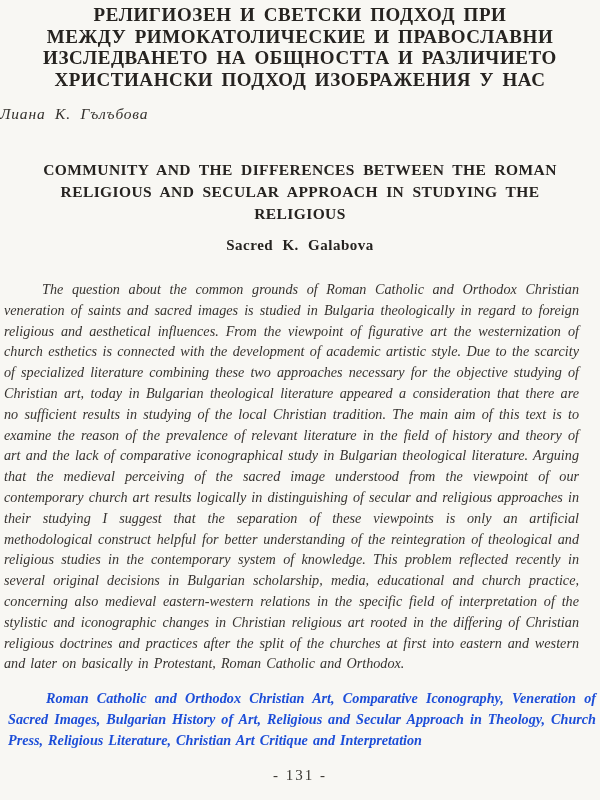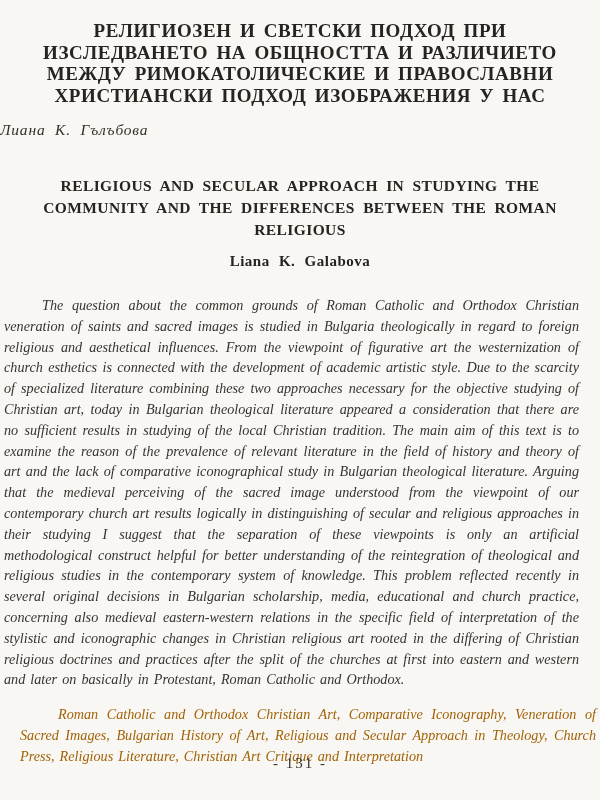--- a/index.html
+++ b/index.html
@@ -13,21 +13,21 @@
     height: 800px;
     margin: 0 auto;
     background: #f8f7f3;
     color: #2d2a27;
     font-family: "Liberation Serif", "DejaVu Serif", serif;
     overflow: hidden;
     box-sizing: border-box;
   }
   .title-bg {
     margin: 0;
-    padding-top: 20px;
+    padding-top: 4px;
     font-size: 19px;
     line-height: 21.5px;
     font-weight: bold;
     text-align: center;
     letter-spacing: 0.6px;
     word-spacing: 3px;
     color: #262320;
   }
   .title-bg span, .title-en span { display: block; }
   .author-bg {
@@ -63,61 +63,62 @@
     margin: 25px 21px 0 4px;
     font-size: 14.2px;
     line-height: 20.8px;
     font-style: italic;
     text-align: justify;
     text-indent: 38px;
     word-spacing: 1.5px;
     color: #363330;
   }
   .keywords {
-    margin: 14px 4px 0 20px;
+    margin: 14px 4px 0 8px;
     font-size: 14.2px;
     line-height: 20.8px;
     font-style: italic;
     text-align: justify;
     text-indent: 38px;
     word-spacing: 1.5px;
-    color: #a16207;
+    color: #1d4ed8;
+    font-weight: bold;
   }
   .page-number {
     position: absolute;
     left: 0;
-    bottom: 28px;
+    bottom: 16px;
     width: 100%;
     text-align: center;
     font-size: 15px;
     letter-spacing: 2px;
     color: #39352f;
   }
 </style>
 </head>
 <body>
 
 <div class="page">
 
   <h1 class="title-bg">
     <span>РЕЛИГИОЗЕН И СВЕТСКИ ПОДХОД ПРИ</span>
+    <span>МЕЖДУ РИМОКАТОЛИЧЕСКИЕ И ПРАВОСЛАВНИ</span>
     <span>ИЗСЛЕДВАНЕТО НА ОБЩНОСТТА И РАЗЛИЧИЕТО</span>
-    <span>МЕЖДУ РИМОКАТОЛИЧЕСКИЕ И ПРАВОСЛАВНИ</span>
     <span>ХРИСТИАНСКИ ПОДХОД ИЗОБРАЖЕНИЯ У НАС</span>
   </h1>
 
   <div class="author-bg">Лиана К. Гълъбова</div>
 
   <h2 class="title-en">
+    <span>COMMUNITY AND THE DIFFERENCES BETWEEN THE ROMAN</span>
     <span>RELIGIOUS AND SECULAR APPROACH IN STUDYING THE</span>
-    <span>COMMUNITY AND THE DIFFERENCES BETWEEN THE ROMAN</span>
     <span>RELIGIOUS</span>
   </h2>
 
-  <div class="author-en">Liana K. Galabova</div>
+  <div class="author-en">Sacred K. Galabova</div>
 
   <p class="abstract">The question about the common grounds of Roman Catholic and Orthodox Christian veneration of saints and sacred images is studied in Bulgaria theologically in regard to foreign religious and aesthetical influences. From the viewpoint of figurative art the westernization of church esthetics is connected with the development of academic artistic style. Due to the scarcity of specialized literature combining these two approaches necessary for the objective studying of Christian art, today in Bulgarian theological literature appeared a consideration that there are no sufficient results in studying of the local Christian tradition. The main aim of this text is to examine the reason of the prevalence of relevant literature in the field of history and theory of art and the lack of comparative iconographical study in Bulgarian theological literature. Arguing that the medieval perceiving of the sacred image understood from the viewpoint of our contemporary church art results logically in distinguishing of secular and religious approaches in their studying I suggest that the separation of these viewpoints is only an artificial methodological construct helpful for better understanding of the reintegration of theological and religious studies in the contemporary system of knowledge. This problem reflected recently in several original decisions in Bulgarian scholarship, media, educational and church practice, concerning also medieval eastern-western relations in the specific field of interpretation of the stylistic and iconographic changes in Christian religious art rooted in the differing of Christian religious doctrines and practices after the split of the churches at first into eastern and western and later on basically in Protestant, Roman Catholic and Orthodox.</p>
 
   <p class="keywords">Roman Catholic and Orthodox Christian Art, Comparative Iconography, Veneration of Sacred Images, Bulgarian History of Art, Religious and Secular Approach in Theology, Church Press, Religious Literature, Christian Art Critique and Interpretation</p>
 
   <div class="page-number">- 131 -</div>
 
 </div>
 
 </body></html>

